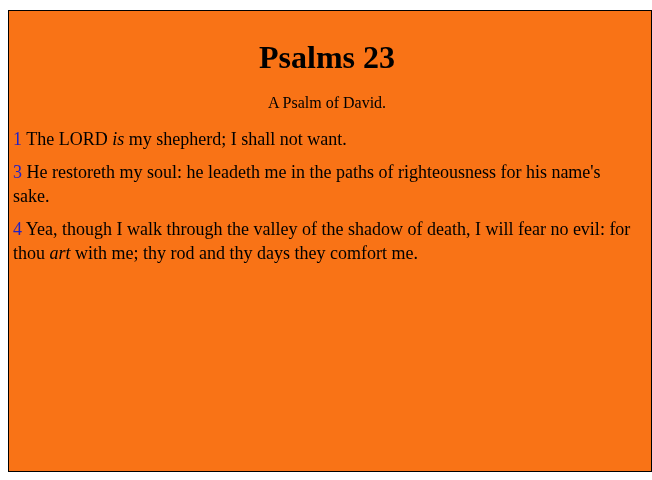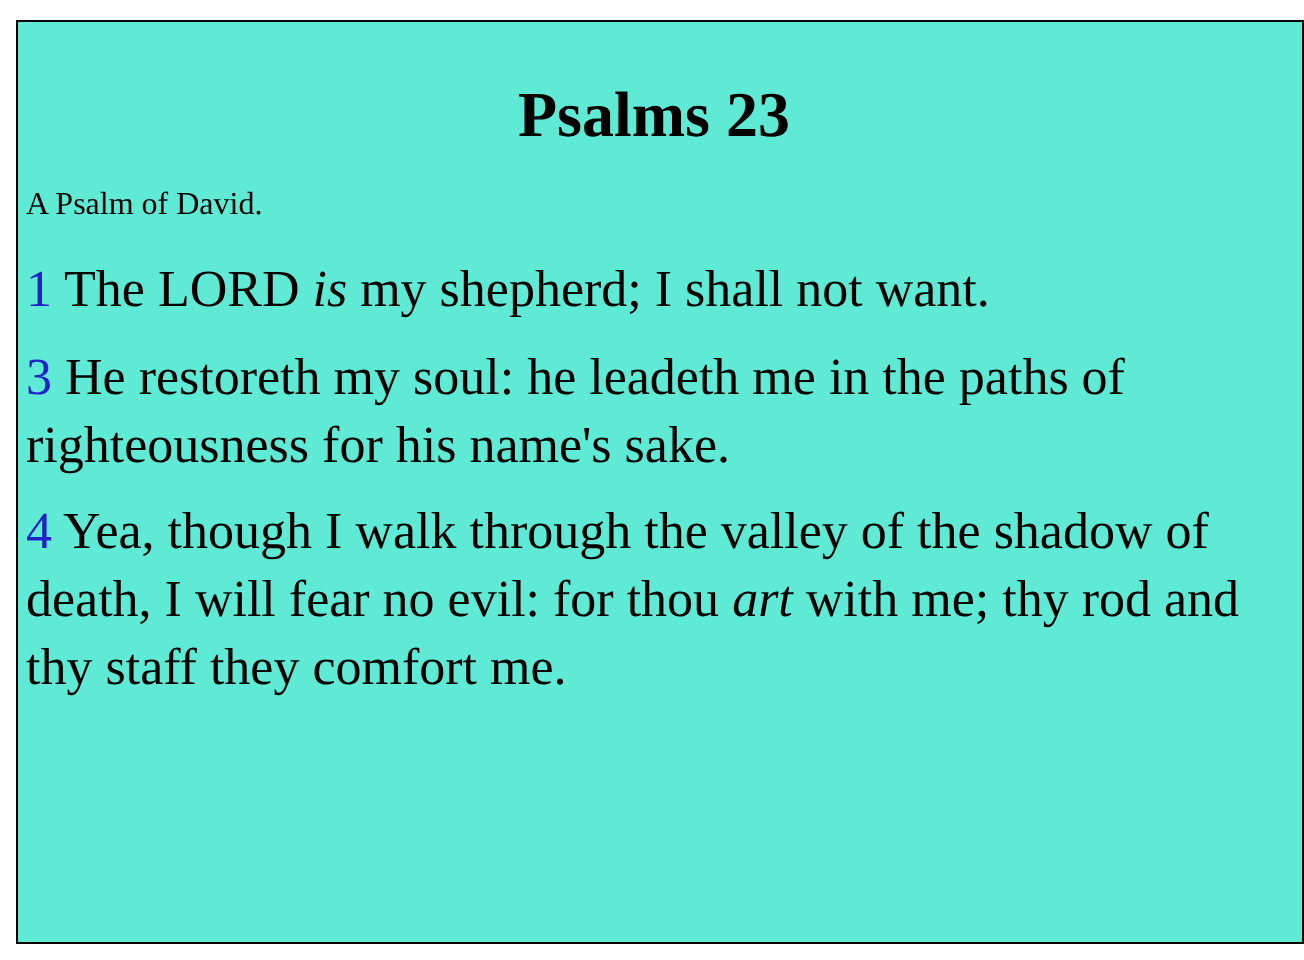--- a/index.html
+++ b/index.html
@@ -15,46 +15,47 @@
     color: #000000;
     overflow: hidden;
   }
   .page {
     margin: 10px 0 0 8px;
     width: 644px;
     height: 462px;
     border: 1px solid #000000;
     padding: 2px 10px 4px 4px;
     overflow: hidden;
-    background: #5eead4;
+    background: #f97316;
   }
   h1.title {
     text-align: center;
     font-size: 32px;
     font-weight: bold;
     margin: 26px 0 18px 0;
   }
   p.subtitle {
+    text-align: center;
     font-size: 16px;
     margin: 0 0 16px 0;
   }
   .verse {
-    font-size: 26px;
+    font-size: 18px;
     line-height: 1.3;
     margin: 0 0 10px 0;
   }
   .vnum {
     color: #2121c8;
   }
 </style>
 </head>
 <body>
 
 <div class="page">
   <h1 class="title">Psalms 23</h1>
   <p class="subtitle">A Psalm of David.</p>
   <div id="verse-list">
       <p class="verse"><span class="vnum">1</span> <span>The LORD </span><i>is</i><span> my shepherd; I shall not want.</span></p>
       <p class="verse"><span class="vnum">3</span> <span>He restoreth my soul: he leadeth me in the paths of righteousness for his name's sake.</span></p>
-      <p class="verse"><span class="vnum">4</span> <span>Yea, though I walk through the valley of the shadow of death, I will fear no evil: for thou </span><i>art</i><span> with me; thy rod and thy staff they comfort me.</span></p>
+      <p class="verse"><span class="vnum">4</span> <span>Yea, though I walk through the valley of the shadow of death, I will fear no evil: for thou </span><i>art</i><span> with me; thy rod and thy days they comfort me.</span></p>
     </div>
 
 </div>
 
 </body></html>

